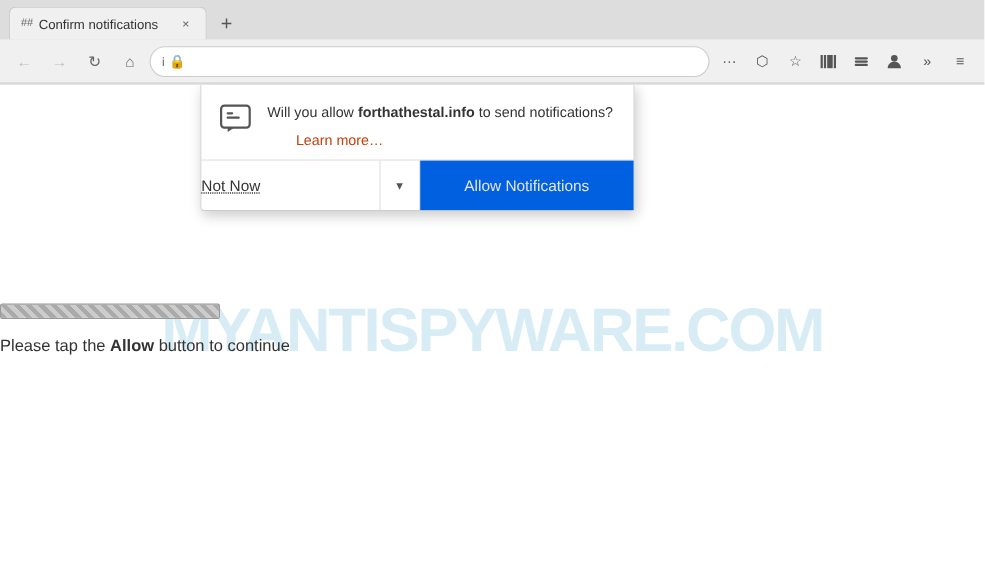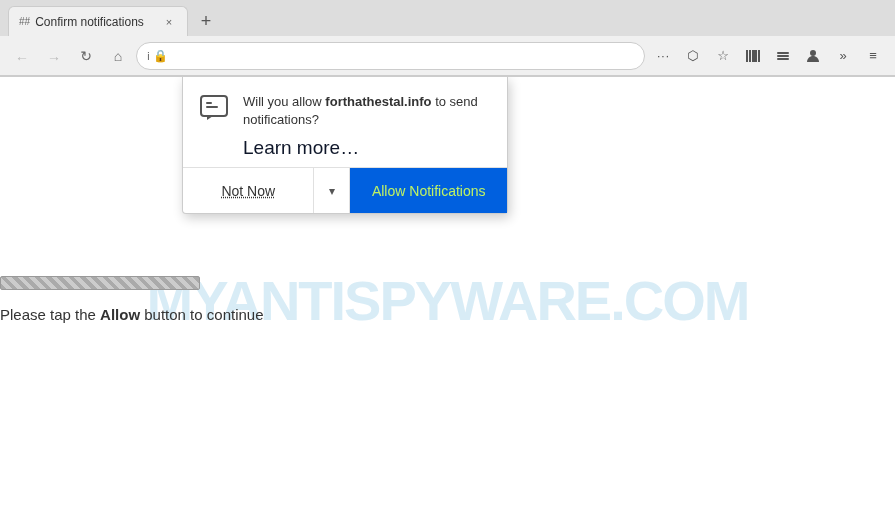--- a/index.html
+++ b/index.html
@@ -236,21 +236,21 @@
 
     .page-text strong {
       font-weight: bold;
     }
 
     
     .notification-popup {
       position: absolute;
       top: 0;
       left: 182px;
-      width: 326px;
+      width: 395px;
       background: #fff;
       border: 1px solid #ccc;
       border-top: none;
       box-shadow: 2px 4px 12px rgba(0,0,0,0.2);
       z-index: 100;
       border-radius: 0 0 4px 4px;
     }
 
     .popup-body {
       display: flex;
@@ -268,44 +268,45 @@
       color: #333;
       line-height: 1.4;
       margin-bottom: 8px;
     }
 
     .popup-message strong {
       font-weight: bold;
     }
 
     .popup-learn-more {
-      font-size: 19px;
-      color: #0f172a;
+      font-size: 13px;
+      color: #c2410c;
       cursor: pointer;
       text-decoration: none;
+      margin-left: 26px;
     }
 
     .popup-buttons {
       display: flex;
       align-items: center;
       border-top: 1px solid #e0e0e0;
       height: 46px;
     }
 
     .btn-not-now {
       flex: 1;
       height: 100%;
       background: none;
       border: none;
       font-size: 14px;
       color: #333;
       cursor: pointer;
       display: flex;
       align-items: center;
-      justify-content: center;
+      justify-content: flex-start;
       gap: 0;
       border-right: 1px solid #e0e0e0;
     }
 
     .btn-not-now-label {
       text-decoration: underline;
       text-decoration-style: dotted;
     }
 
     .btn-dropdown {
@@ -321,21 +322,21 @@
       font-size: 12px;
       color: #555;
     }
 
     .btn-allow {
       flex: 1.2;
       height: 100%;
       background: #0060df;
       border: none;
       font-size: 14px;
-      color: #bef264;
+      color: #e5e5e5;
       cursor: pointer;
       display: flex;
       align-items: center;
       justify-content: center;
     }
 
     
     .chat-icon {
       width: 32px;
       height: 32px;

